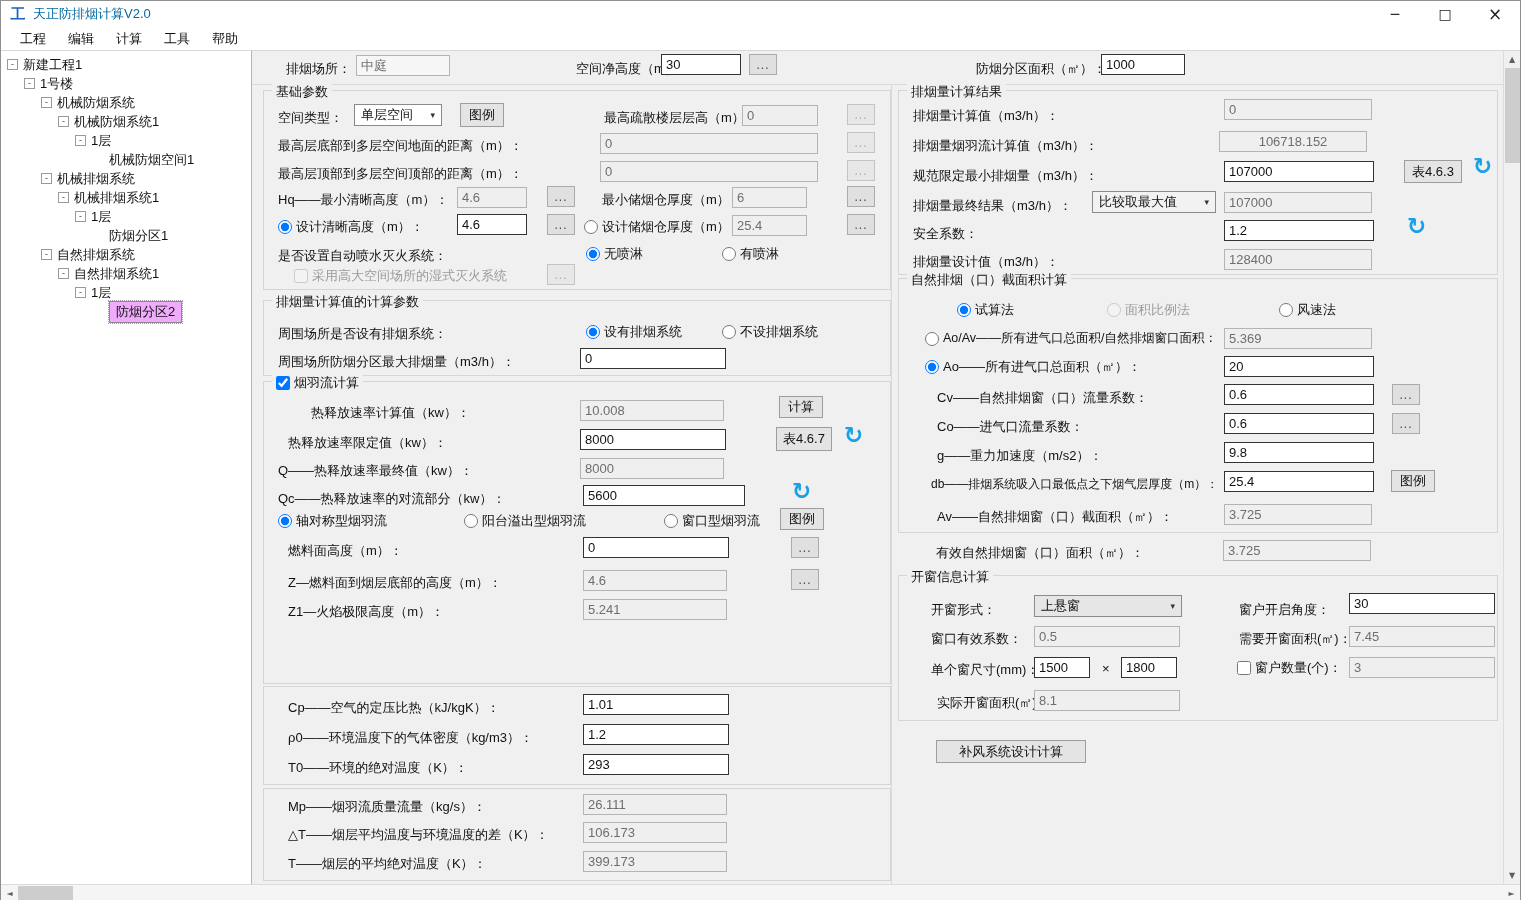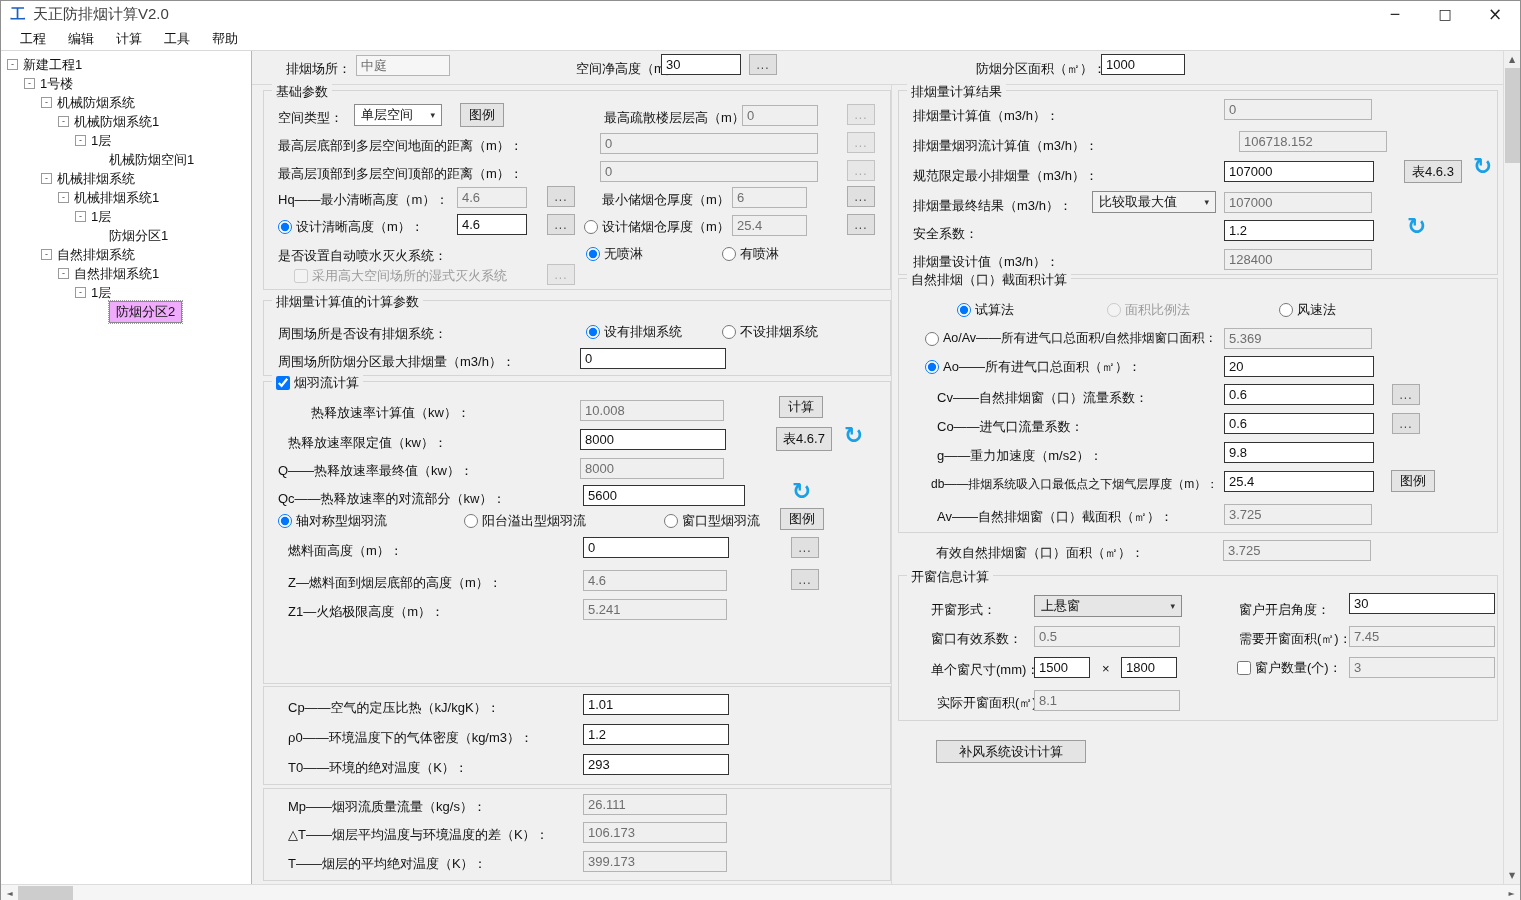--- a/index.html
+++ b/index.html
@@ -6,21 +6,21 @@
   body {
     width:1521px; height:900px; overflow:hidden;
     font-family:"Liberation Sans","DejaVu Sans",sans-serif;
     font-size:13px; color:#111; background:#fff;
   }
   .win { width:1521px; height:900px; border:1px solid #8f8f8f; position:relative; background:#f0f0f0; }
   
   .titlebar { height:26px; background:#fff; display:flex; align-items:center; padding-left:8px; position:relative; }
   .applogo { width:18px; height:18px; display:inline-flex; align-items:center; justify-content:center;
     color:#1e5fc2; font-weight:bold; font-size:15px; margin-right:6px; }
-  .title { font-size:15px; color:#404040; }
+  .title { font-size:13px; color:#0369a1; }
   .winbtns { position:absolute; right:0; top:0; height:26px; display:flex; }
   .wbtn { width:50px; height:26px; display:flex; align-items:center; justify-content:center;
     font-size:14px; color:#222; font-family:"DejaVu Sans",sans-serif; cursor:default; }
   
   .menubar { height:24px; background:#fff; display:flex; align-items:center; padding-left:8px; border-bottom:1px solid #d9d9d9; }
   .menuitem { padding:0 11px; font-size:13px; }
   
   .main { display:flex; height:833px; }
   .treepanel { width:251px; background:#fff; border-right:1px solid #b5b5b5; padding-top:4px; overflow:hidden; }
   .trow { height:19px; display:flex; align-items:center; white-space:nowrap; }
@@ -288,21 +288,21 @@
         <input class="tb dis" style="left: 319px; top: 33px; width: 144px;" disabled="" value="106.173">
         <span class="lbl" style="left:24px;top:66px;">T——烟层的平均绝对温度（K）：</span>
         <input class="tb dis" style="left: 319px; top: 62px; width: 144px;" disabled="" value="399.173">
       </div>
 
       <div class="fs" style="left:646px;top:39px;width:600px;height:185px;">
         <span class="fs-title">排烟量计算结果</span>
         <span class="lbl" style="left:14px;top:16px;">排烟量计算值（m3/h）：</span>
         <input class="tb dis" style="left: 325px; top: 8px; width: 148px;" disabled="" value="0">
         <span class="lbl" style="left:14px;top:46px;">排烟量烟羽流计算值（m3/h）：</span>
-        <input class="tb dis" style="left: 340px; top: 40px; width: 148px;" disabled="" value="106718.152">
+        <input class="tb dis" style="left: 320px; top: 40px; width: 148px; text-align: center;" disabled="" value="106718.152">
         <span class="lbl" style="left:14px;top:76px;">规范限定最小排烟量（m3/h）：</span>
         <input class="tb" style="left: 325px; top: 70px; width: 150px;" value="107000">
         <div class="btn" style="left:505px;top:69px;width:58px;height:23px;">表4.6.3</div>
         <span class="refresh" style="left:574px;top:64px;">↻</span>
         <span class="lbl" style="left:14px;top:106px;">排烟量最终结果（m3/h）：</span>
         <div class="sel" style="left:193px;top:100px;width:124px;">
           <span>比较取最大值</span>
             <span class="chev">▾</span>
         </div>
         <input class="tb dis" style="left: 325px; top: 101px; width: 148px;" disabled="" value="107000">

